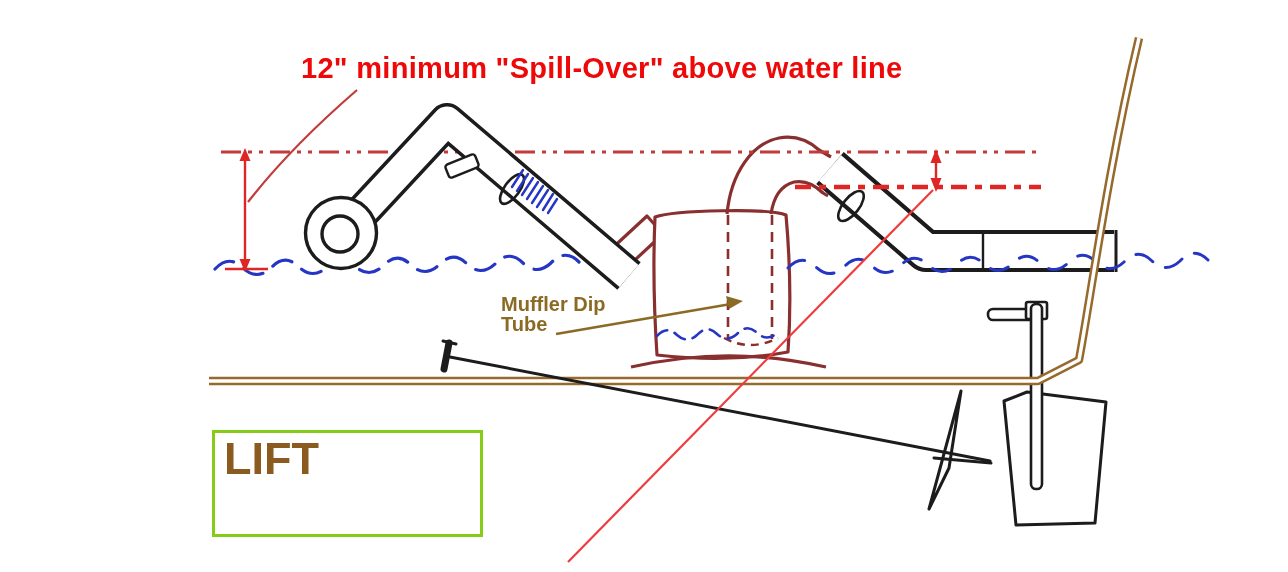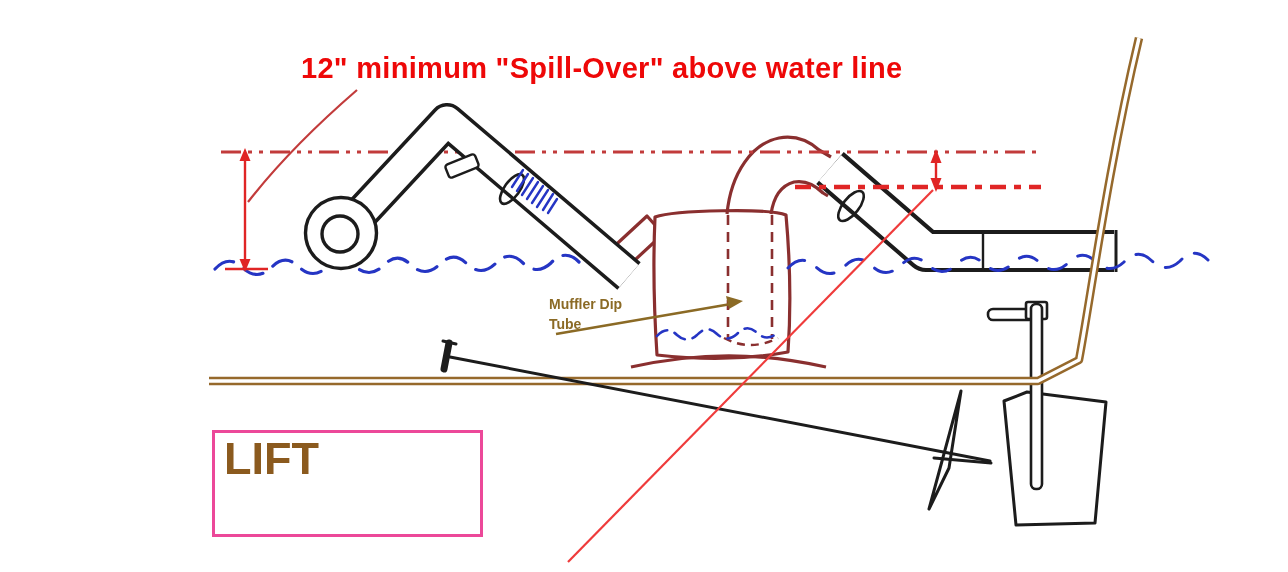--- a/index.html
+++ b/index.html
@@ -6,26 +6,26 @@
   body{width:1288px;height:572px;overflow:hidden;font-family:"Liberation Sans",sans-serif;}
   .stage{position:relative;width:1288px;height:572px;background:#fff;}
   .stage svg{position:absolute;left:0;top:0;}
   .title{
     position:absolute;left:301px;top:52px;
     font-size:29px;font-weight:bold;color:#ee0808;
     letter-spacing:0.3px;white-space:nowrap;
   }
   .dip-label{
     position:absolute;left:501px;top:294px;
-    font-size:14px;font-weight:bold;color:#8b6a25;line-height:20px;margin-left:48px;
+    font-size:20px;font-weight:bold;color:#8b6a25;line-height:20px;
   }
   .dip-label span{display:block;}
   .logo-box{
     position:absolute;left:212px;top:430px;width:271px;height:107px;
-    border:3px solid #ec4899;box-sizing:border-box;
+    border:3px solid #84cc16;box-sizing:border-box;
     padding:2px 0 0 9px;
     font-size:45px;font-weight:bold;color:#8b5a1e;line-height:48px;
     white-space:nowrap;
   }
   .logo-box span{display:block;}
 </style>
 </head>
 <body>
 
 <div class="stage">

